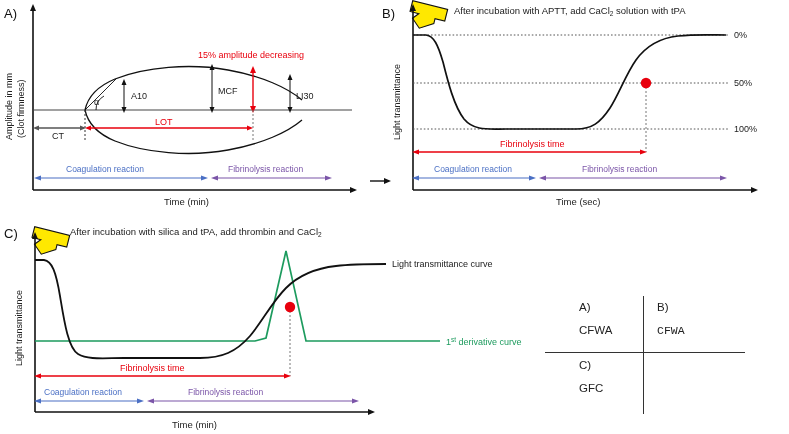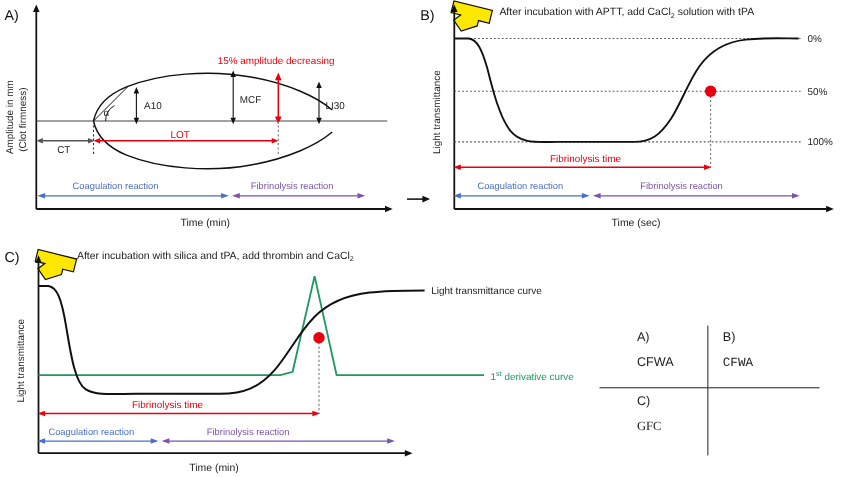--- a/index.html
+++ b/index.html
@@ -201,16 +201,16 @@
     <div class="tbl-vline" style="left:78px;top:0;height:118px;"></div>
     <div class="tbl-hline" style="left:-20px;top:56px;width:200px;"></div>
 
     <div class="tbl-cell" style="left:14px;top:4px;">A)</div>
     <div class="tbl-cell" style="left:14px;top:27px;">CFWA</div>
 
     <div class="tbl-cell" style="left:92px;top:4px;">B)</div>
     <div class="tbl-cell" style="left:92px;top:27px;font-family:Liberation Mono, monospace;">CFWA</div>
 
     <div class="tbl-cell" style="left:14px;top:62px;">C)</div>
-    <div class="tbl-cell" style="left:14px;top:85px;font-family:Liberation Serif, serif;">GFC</div>
+    <div class="tbl-cell" style="left:14px;top:85px;">GFC</div>
   </div>
 
 </div>
 
 </body></html>

